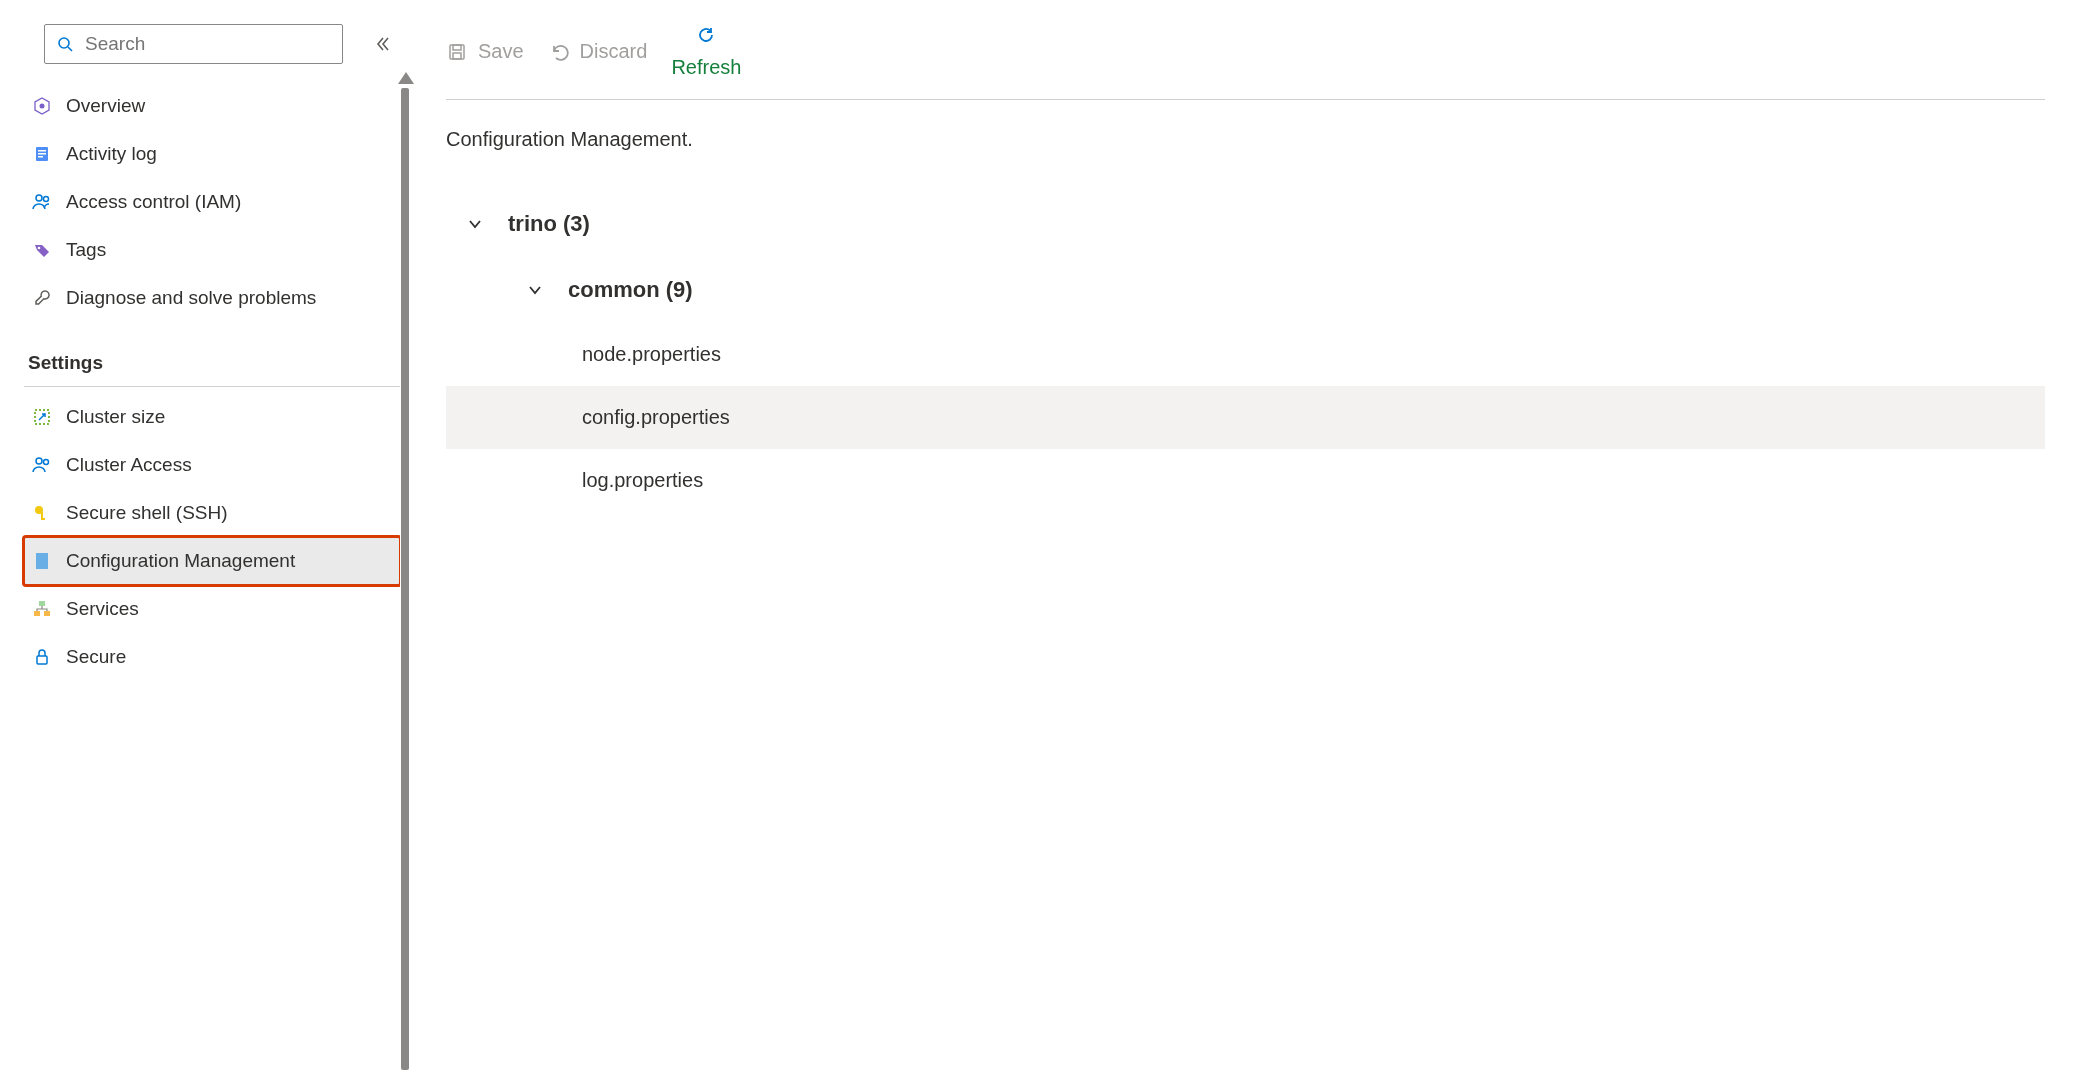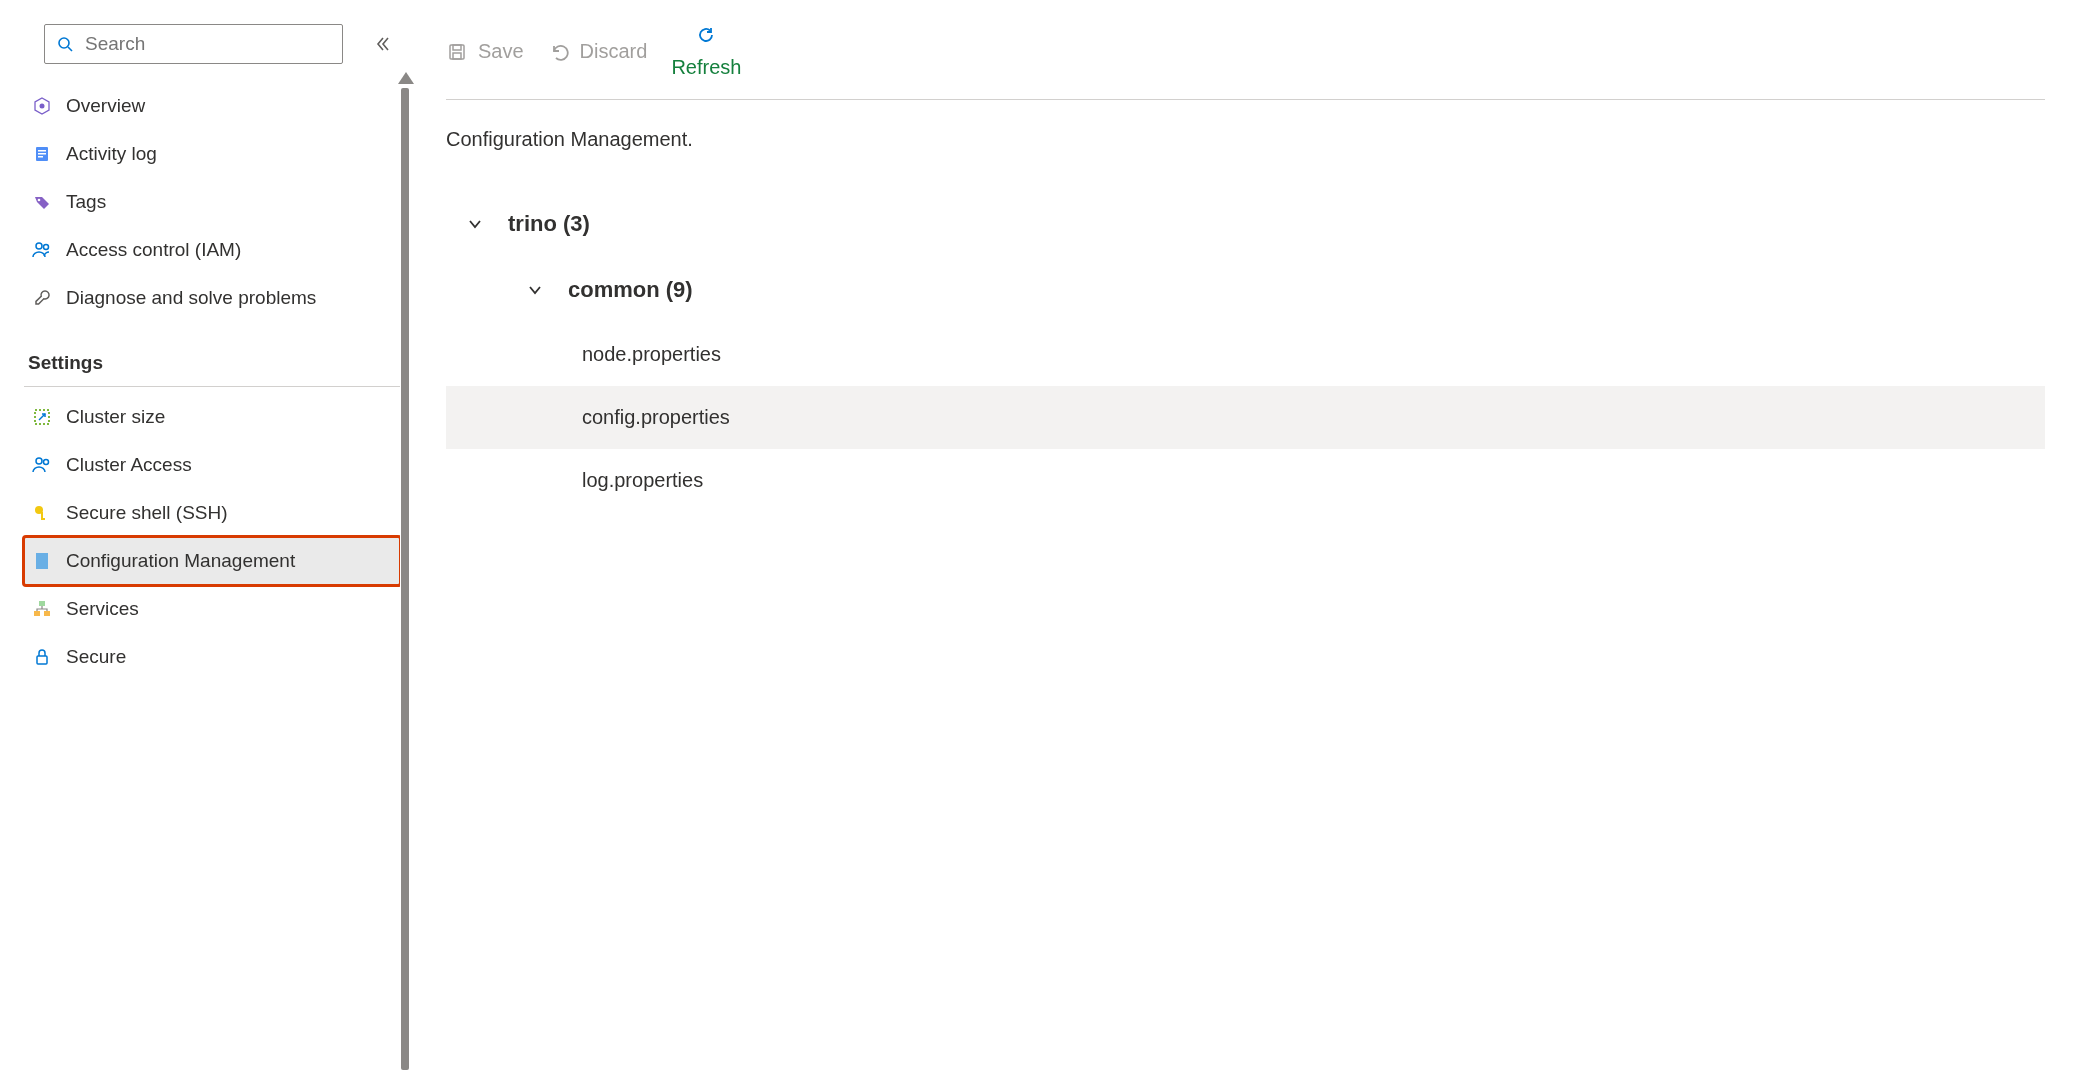--- a/index.html
+++ b/index.html
@@ -210,37 +210,37 @@
             <rect x="3" y="2" width="12" height="14" rx="1" fill="#4f8ef7"></rect>
             <rect x="5" y="5" width="8" height="1.5" fill="#fff"></rect>
             <rect x="5" y="8" width="8" height="1.5" fill="#fff"></rect>
             <rect x="5" y="11" width="5" height="1.5" fill="#fff"></rect>
           </svg>
       </span>
       <span>Activity log</span>
     </div>
     <div class="nav-item">
       <span class="nav-icon">
-        <svg width="18" height="18" viewBox="0 0 18 18">
-            <path d="M2 4 L9 4 L16 11 L11 16 L4 9 Z" fill="#8661c5"></path>
-            <circle cx="6" cy="7" r="1.3" fill="#fff"></circle>
-          </svg>
-      </span>
-      <span>Tags</span>
-    </div>
-    <div class="nav-item">
-      <span class="nav-icon">
         <svg width="20" height="18" viewBox="0 0 20 18" fill="none" stroke="#0078d4" stroke-width="1.5">
             <circle cx="7" cy="5" r="3"></circle>
             <path d="M1 16c0-3 3-5 6-5s6 2 6 5"></path>
             <circle cx="14" cy="6" r="2.5"></circle>
             <path d="M12 15c1-3 3-4 5-4"></path>
           </svg>
       </span>
       <span>Access control (IAM)</span>
+    </div>
+    <div class="nav-item">
+      <span class="nav-icon">
+        <svg width="18" height="18" viewBox="0 0 18 18">
+            <path d="M2 4 L9 4 L16 11 L11 16 L4 9 Z" fill="#8661c5"></path>
+            <circle cx="6" cy="7" r="1.3" fill="#fff"></circle>
+          </svg>
+      </span>
+      <span>Tags</span>
     </div>
     <div class="nav-item">
       <span class="nav-icon">
         <svg width="18" height="18" viewBox="0 0 18 18" fill="none" stroke="#605e5c" stroke-width="1.5">
             <path d="M12 2a4 4 0 0 0-3.8 5.2L3 12.4V15h2.6l5.2-5.2A4 4 0 1 0 12 2z"></path>
           </svg>
       </span>
       <span>Diagnose and solve problems</span>
     </div>
   </div>

